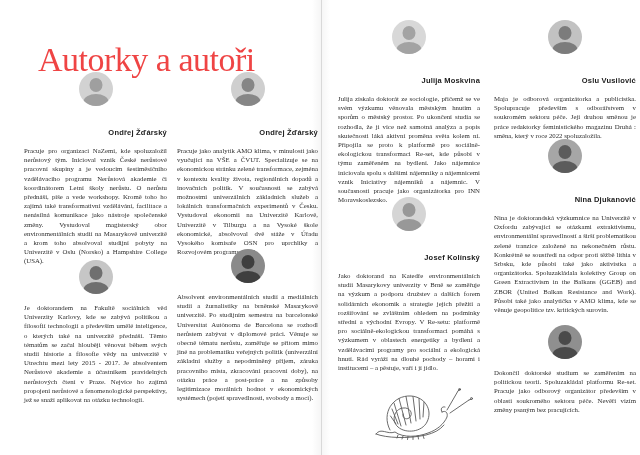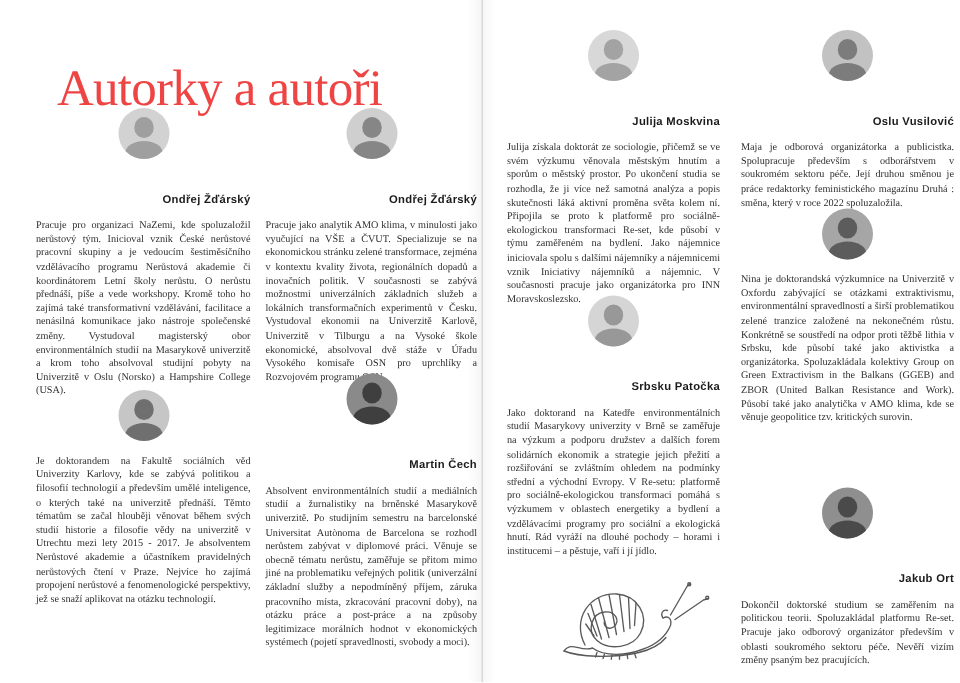--- a/index.html
+++ b/index.html
@@ -73,47 +73,46 @@
     <p class="bio">Je doktorandem na Fakultě sociálních věd Univerzity Karlovy, kde se zabývá politikou a filosofií technologií a především umělé inteligence, o kterých také na univerzitě přednáší. Těmto tématům se začal hlouběji věnovat během svých studií historie a filosofie vědy na univerzitě v Utrechtu mezi lety 2015 - 2017. Je absolventem Nerůstové akademie a účastníkem pravidelných nerůstových čtení v Praze. Nejvíce ho zajímá propojení nerůstové a fenomenologické perspektivy, jež se snaží aplikovat na otázku technologií.</p>
   </div>
 
   <div class="card" style="left:177px;top:72px;width:141px">
     <div class="avatar" style="--bg: #cfcfcf; --fg: #868686;"></div>
     <div class="name">Ondřej Žďárský</div>
     <p class="bio">Pracuje jako analytik AMO klima, v minulosti jako vyučující na VŠE a ČVUT. Specializuje se na ekonomickou stránku zelené transformace, zejména v kontextu kvality života, regionálních dopadů a inovačních politik. V současnosti se zabývá možnostmi univerzálních základních služeb a lokálních transformačních experimentů v Česku. Vystudoval ekonomii na Univerzitě Karlově, Univerzitě v Tilburgu a na Vysoké škole ekonomické, absolvoval dvě stáže v Úřadu Vysokého komisaře OSN pro uprchlíky a Rozvojovém programu OSN.</p>
   </div>
   <div class="card" style="left:177px;top:249px;width:141px">
     <div class="avatar" style="--bg: #8a8a8a; --fg: #3f3f3f;"></div>
-    <div class="name">Martin Čech</div>
     <p class="bio">Absolvent environmentálních studií a mediálních studií a žurnalistiky na brněnské Masarykově univerzitě. Po studijním semestru na barcelonské Universitat Autònoma de Barcelona se rozhodl nerůstem zabývat v diplomové práci. Věnuje se obecně tématu nerůstu, zaměřuje se přitom mimo jiné na problematiku veřejných politik (univerzální základní služby a nepodmíněný příjem, záruka pracovního místa, zkracování pracovní doby), na otázku práce a post-práce a na způsoby legitimizace morálních hodnot v ekonomických systémech (pojetí spravedlnosti, svobody a moci).</p>
   </div>
 
   <div class="card" style="left:338px;top:20px;width:142px">
     <div class="avatar" style="--bg: #d8d8d8; --fg: #a3a3a3;"></div>
     <div class="name">Julija Moskvina</div>
     <p class="bio">Julija získala doktorát ze sociologie, přičemž se ve svém výzkumu věnovala městským hnutím a sporům o městský prostor. Po ukončení studia se rozhodla, že ji více než samotná analýza a popis skutečnosti láká aktivní proměna světa kolem ní. Připojila se proto k platformě pro sociálně-ekologickou transformaci Re-set, kde působí v týmu zaměřeném na bydlení. Jako nájemnice iniciovala spolu s dalšími nájemníky a nájemnicemi vznik Iniciativy nájemníků a nájemnic. V současnosti pracuje jako organizátorka pro INN Moravskoslezsko.</p>
   </div>
   <div class="card" style="left:338px;top:197px;width:142px">
     <div class="avatar" style="--bg: #d5d5d5; --fg: #989898;"></div>
-    <div class="name">Srbsku Patočka</div>
+    <div class="name">Josef Kolínský</div>
     <p class="bio">Jako doktorand na Katedře environmentálních studií Masarykovy univerzity v Brně se zaměřuje na výzkum a podporu družstev a dalších forem solidárních ekonomik a strategie jejich přežití a rozšiřování se zvláštním ohledem na podmínky střední a východní Evropy. V Re-setu: platformě pro sociálně-ekologickou transformaci pomáhá s výzkumem v oblastech energetiky a bydlení a vzdělávacími programy pro sociální a ekologická hnutí. Rád vyráží na dlouhé pochody – horami i institucemi – a pěstuje, vaří i jí jídlo.</p>
   </div>
 
   <div class="card" style="left:494px;top:20px;width:142px">
     <div class="avatar" style="--bg: #c2c2c2; --fg: #7c7c7c;"></div>
     <div class="name">Oslu Vusilović</div>
     <p class="bio">Maja je odborová organizátorka a publicistka. Spolupracuje především s odborářstvem v soukromém sektoru péče. Její druhou směnou je práce redaktorky feministického magazínu Druhá : směna, který v roce 2022 spoluzaložila.</p>
   </div>
   <div class="card" style="left:494px;top:139px;width:142px">
     <div class="avatar" style="--bg: #a6a6a6; --fg: #5c5c5c;"></div>
+    <div class="name">Nina Djukanović</div>
     <p class="bio">Nina je doktorandská výzkumnice na Univerzitě v Oxfordu zabývající se otázkami extraktivismu, environmentální spravedlností a širší problematikou zelené tranzice založené na nekonečném růstu. Konkrétně se soustředí na odpor proti těžbě lithia v Srbsku, kde působí také jako aktivistka a organizátorka. Spoluzakládala kolektivy Group on Green Extractivism in the Balkans (GGEB) and ZBOR (United Balkan Resistance and Work). Působí také jako analytička v AMO klima, kde se věnuje geopolitice tzv. kritických surovin.</p>
   </div>
   <div class="card" style="left:494px;top:325px;width:142px">
     <div class="avatar" style="--bg: #8f8f8f; --fg: #4a4a4a;"></div>
-    <div class="name">Jakub Ort</div>
     <p class="bio">Dokončil doktorské studium se zaměřením na politickou teorii. Spoluzakládal platformu Re-set. Pracuje jako odborový organizátor především v oblasti soukromého sektoru péče. Nevěří vizím změny psaným bez pracujících.</p>
   </div>
 
   <div class="snail">
     <svg viewBox="0 0 108 64" fill="none" stroke="#5a5a5a" stroke-width="0.9" stroke-linecap="round">
 
       <path d="M8 51 C13 44 19 52 27 49 C35 55 50 54 60 50 C69 47 76 41 79 34 C80 30 78 27 74 29"></path>
       <path d="M8 51 C18 55 40 56 58 52 C66 50 72 47 76 42"></path>
 
       <path d="M30 52 l-1 3 M35 53 l-1 3 M40 53.5 l-0.5 3 M45 53.5 l0 3 M50 53 l0.5 3 M55 52.5 l1 3"></path>

